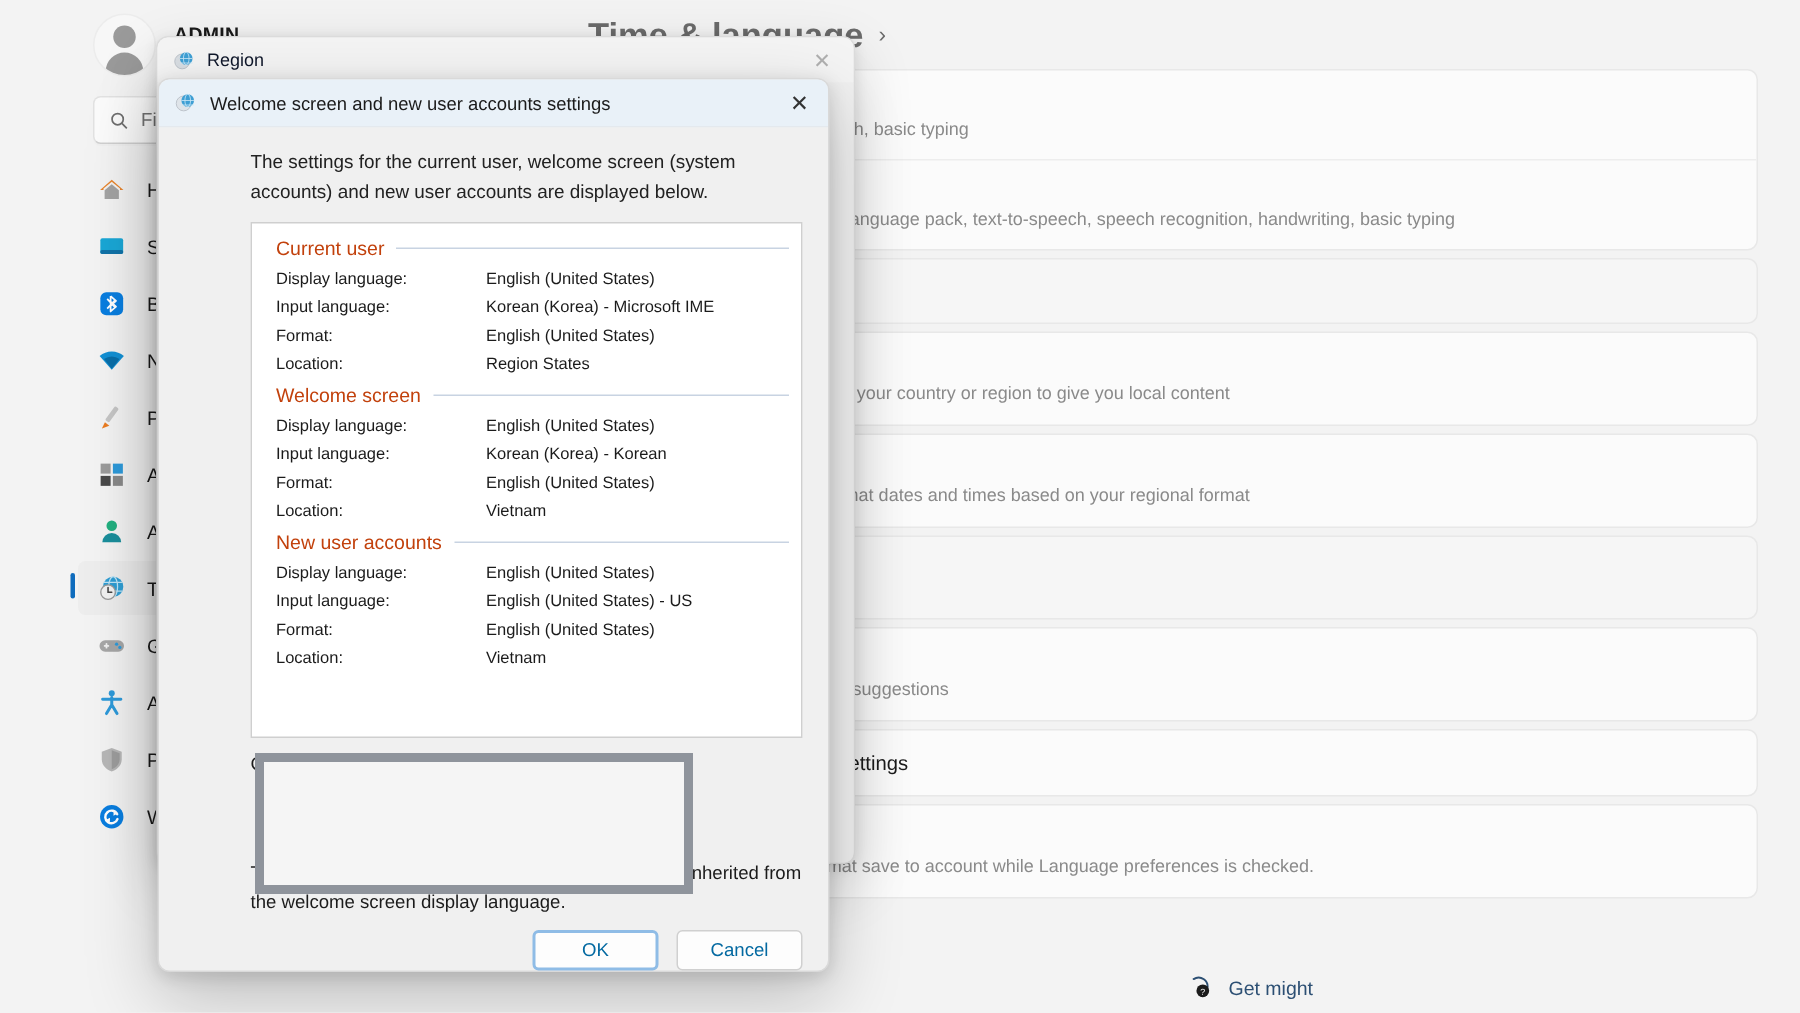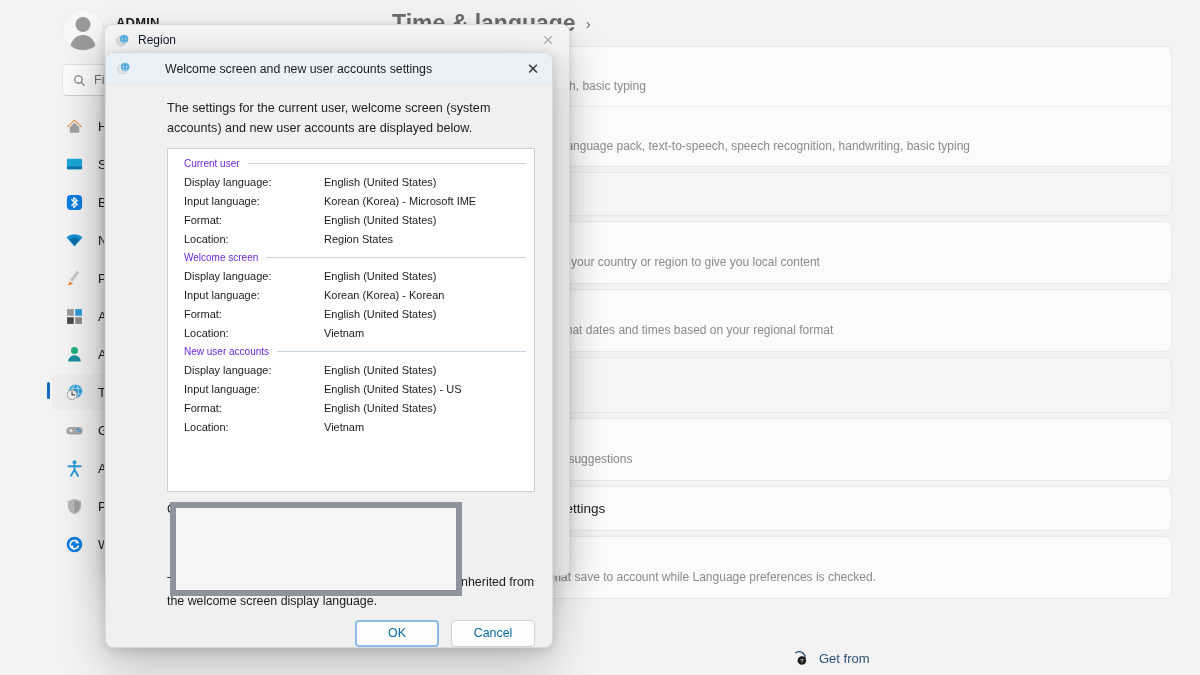--- a/index.html
+++ b/index.html
@@ -171,21 +171,21 @@
     display: flex; flex-direction: column;
   }
   .wdlg-title {
     height: 32px; flex: 0 0 32px;
     background: #e9f1f8;
     border-radius: 7px 7px 0 0;
     display: flex; align-items: center;
     padding: 0 4px 0 10px; gap: 9px;
     border-bottom: 1px solid #e4e9ee;
   }
-  .wdlg-title .t { font-size: 12.3px; color: #1b1b1b; flex: 1; margin-left: 25px; }
+  .wdlg-title .t { font-size: 12.3px; color: #1b1b1b; flex: 1; }
   .wdlg-close {
     width: 30px; height: 28px;
     display: flex; align-items: center; justify-content: center;
     font-size: 15px; color: #333;
   }
 
   .wdlg-body { padding: 14px 17px 0 17px; flex: 1; position: relative; margin-left: 44px; }
 
   .intro { font-size: 12.6px; color: #222; line-height: 1.55; }
 
@@ -193,21 +193,21 @@
     margin-top: 10px;
     background: #fff;
     border: 1px solid #cfcfcf;
     height: 344px;
     padding: 6px 8px 0 8px;
   }
   .grp-head {
     display: flex; align-items: center; gap: 8px;
     margin: 3px 0 4px 8px;
   }
-  .grp-head .label { font-size: 10px; color: #6d28d9; white-space: nowrap; }
+  .grp-head .label { font-size: 13px; color: #c2410c; white-space: nowrap; }
   .grp-head .rule { flex: 1; height: 1px; background: #c8d3e2; }
   .kv {
     display: flex; font-size: 11px; color: #1b1b1b;
     line-height: 19px; padding-left: 8px;
   }
   .kv .k { width: 140px; flex: 0 0 140px; }
   .kv .v { color: #1b1b1b; }
 
   .copy-sec { margin-top: 10px; position: relative; }
   .copy-label { font-size: 12.4px; color: #1b1b1b; }
@@ -460,21 +460,21 @@
           <div class="card-sub">Language and regional format save to account while Language preferences is checked.</div>
         </div>
       </div>
 
       <div class="gethelp">
         <svg width="17" height="17" viewBox="0 0 20 20">
           <path d="M4.4 3.2 A7 7 0 0 1 15 11" fill="none" stroke="#2c4f73" stroke-width="1.5" stroke-linecap="round"></path>
           <circle cx="11.6" cy="12.4" r="5" fill="#1b1b1b"></circle>
           <text x="11.6" y="15.4" font-size="7" fill="#fff" text-anchor="middle" font-family="Liberation Sans, sans-serif">?</text>
         </svg>
-        <span>Get from</span>
+        <span>Get might</span>
       </div>
     </div>
   </div>
 
   <div class="region-win">
     <div class="region-title">
       <svg width="15" height="15" viewBox="0 0 20 20">
         <circle cx="8.6" cy="10.6" r="6.6" fill="#d8dde2" stroke="#b9c0c7" stroke-width=".8"></circle>
         <circle cx="12.2" cy="8" r="5.6" fill="#3e9fd4"></circle>
         <path d="M6.6 8 h11.2 M6.6 12 h11.2" stroke="#cfe9f7" stroke-width=".7" fill="none"></path>

